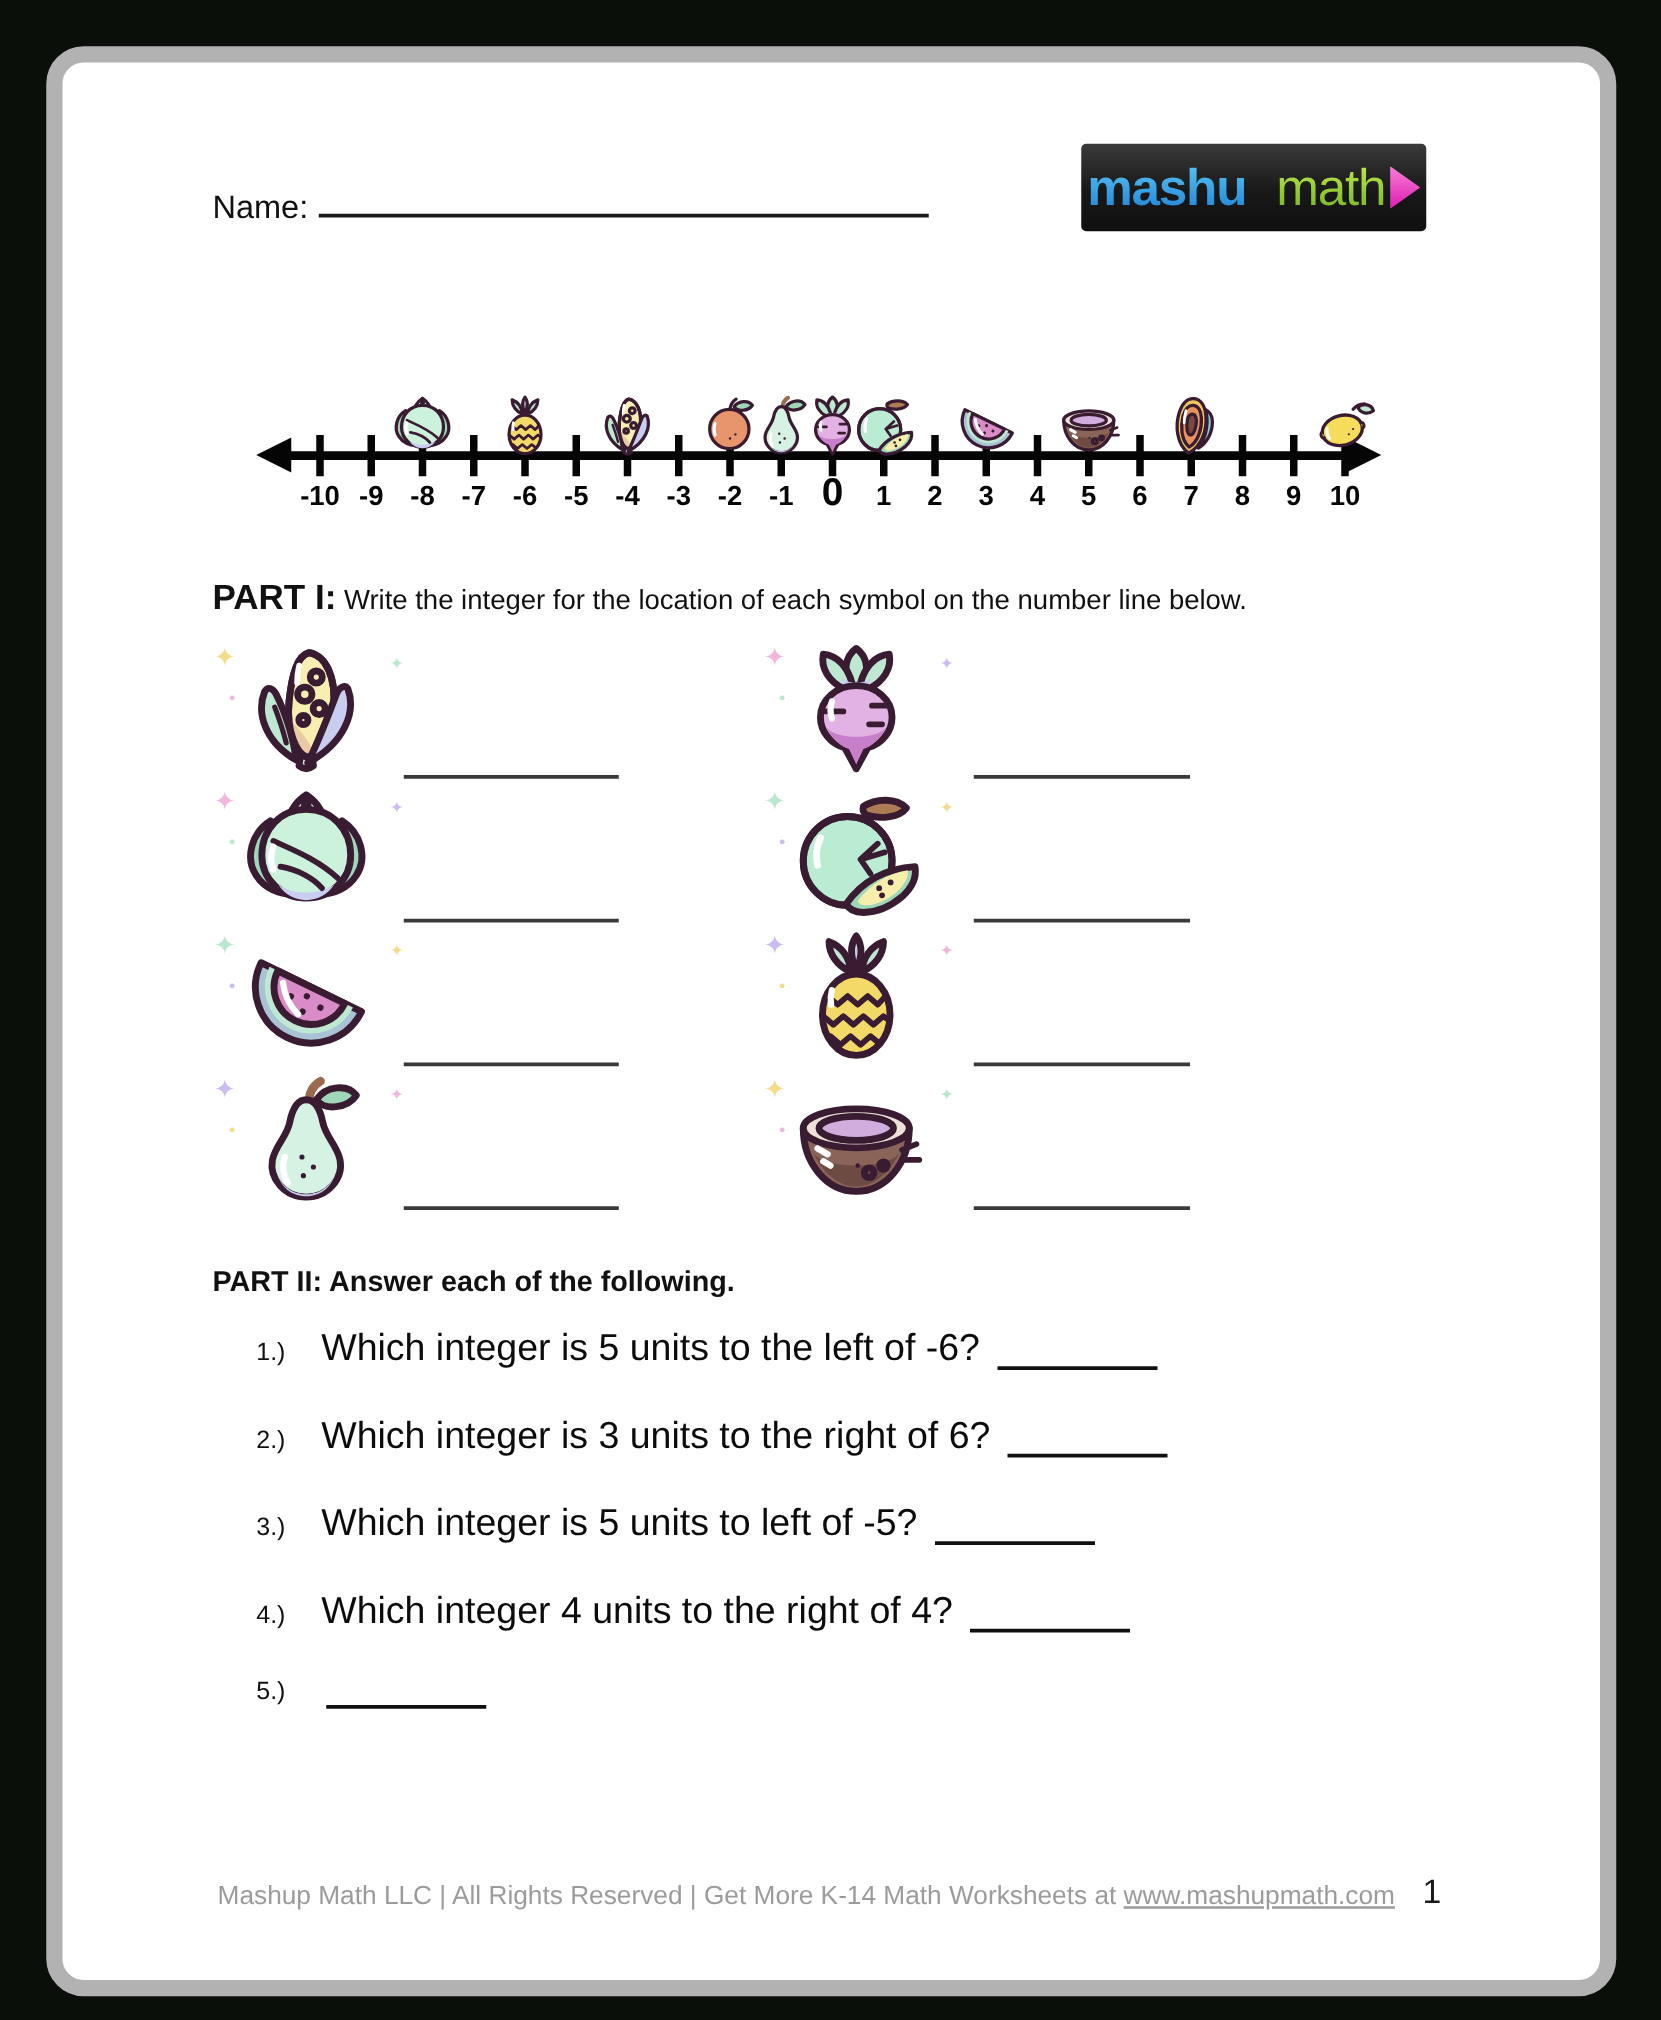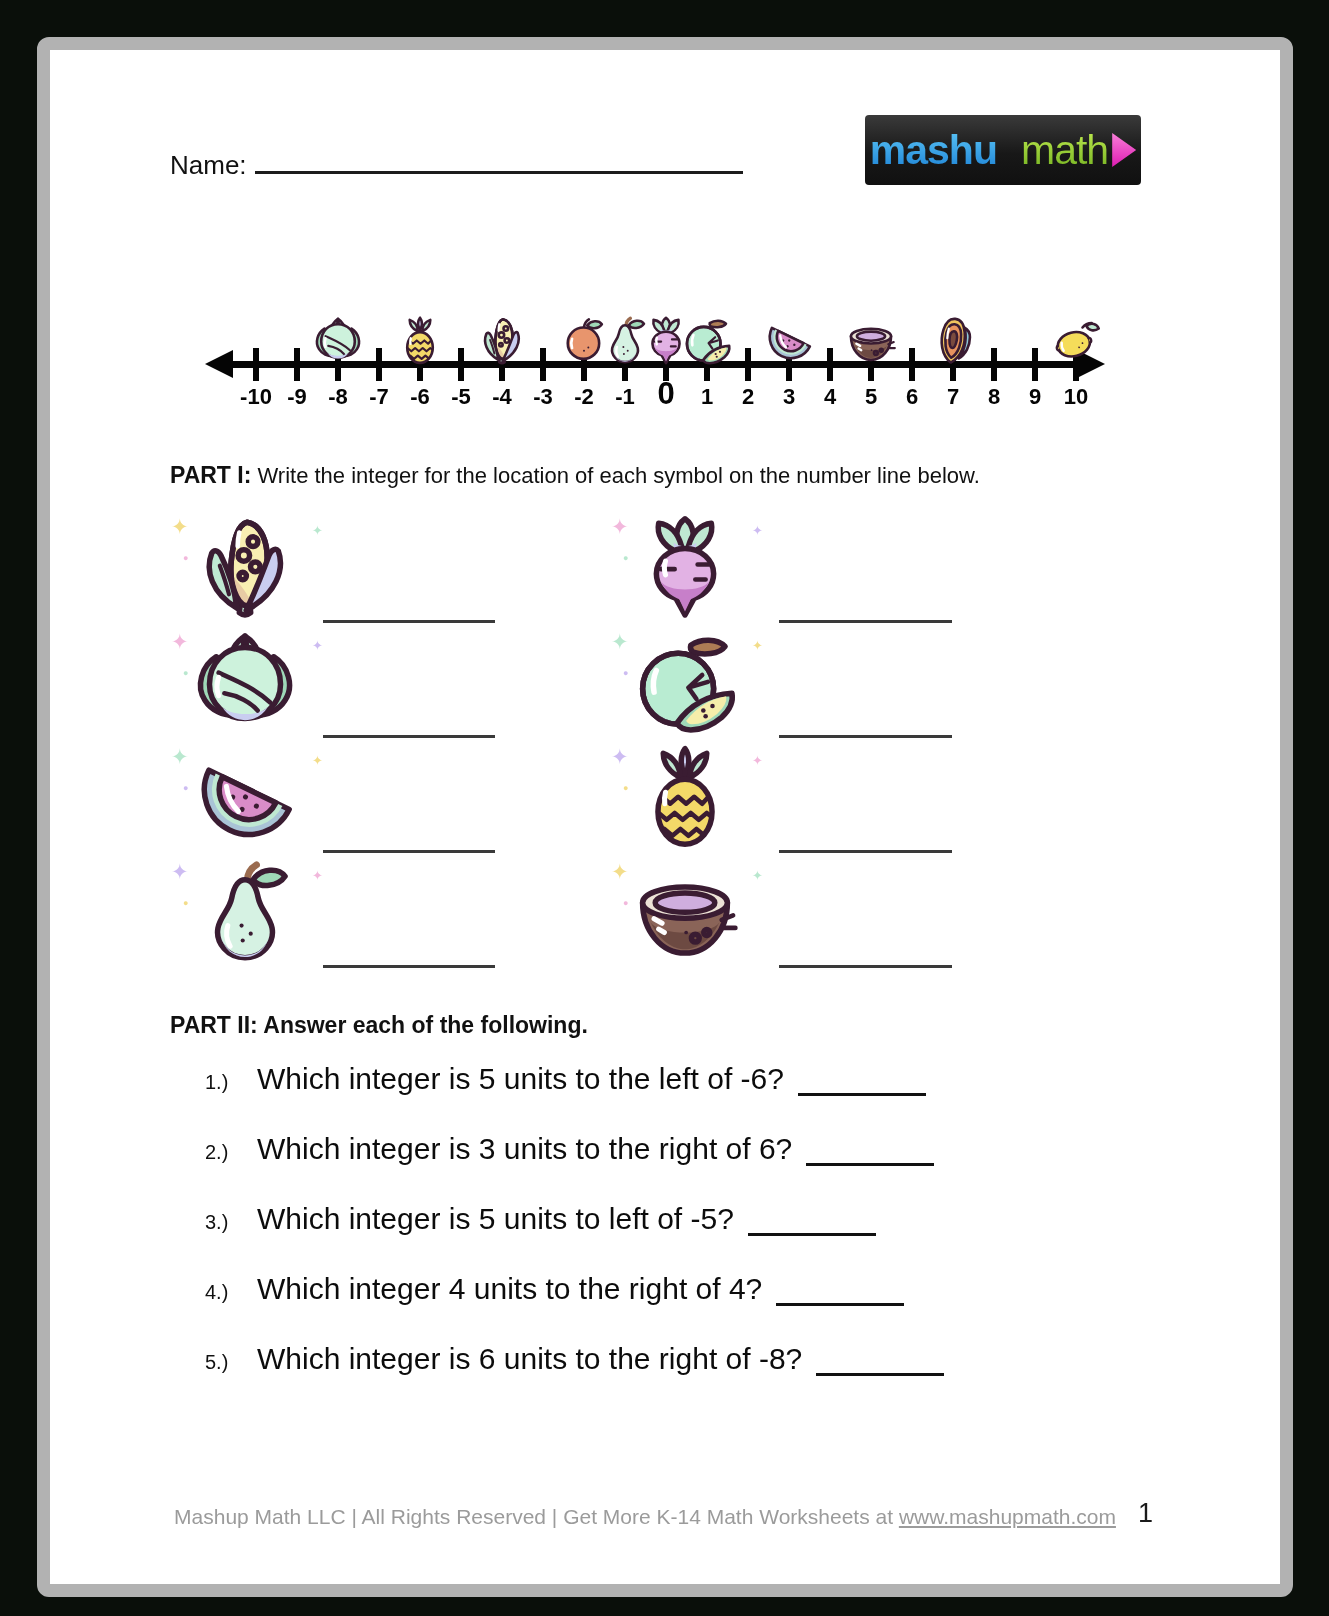--- a/index.html
+++ b/index.html
@@ -9,21 +9,21 @@
     position:relative;
     font-family:"Liberation Sans", sans-serif;
     overflow:hidden;
   }
   .frame{
     position:absolute;left:37px;top:37px;
     width:1256px;height:1560px;
     box-sizing:border-box;
     background:#ffffff;
     border:13px solid #b2b2b2;
-    border-radius:12px;
+    border-radius:30px;
   }
   
   .name-row{position:absolute;left:120px;top:95px;font-size:26px;color:#111;}
   .name-line{
     display:inline-block;width:488px;height:26px;
     border-bottom:3px solid #1c1c1c;margin-left:8px;vertical-align:baseline;
   }
   .logo{
     position:absolute;left:815px;top:65px;width:276px;height:70px;
     background:linear-gradient(180deg,#3a3a3a 0%,#181818 55%,#101010 100%);
@@ -61,21 +61,21 @@
   .nl-arrow.left{left:0;border-right:28px solid #050505;}
   .nl-arrow.right{right:0;border-left:28px solid #050505;}
   .nl-ticks{position:absolute;left:51px;width:820px;top:0;height:100%;}
   .nl-tick{position:absolute;top:48px;height:33px;width:6px;background:#050505;transform:translateX(-50%);}
   .nl-num{position:absolute;top:84px;transform:translateX(-50%);
     font-weight:bold;font-size:22px;color:#050505;}
   .nl-num.zero{font-size:31px;top:76px;}
   .nl-icon{position:absolute;bottom:58px;transform:translateX(-50%);width:52px;height:52px;}
   
   .part-heading{position:absolute;left:120px;font-size:22px;color:#111;}
-  .part-heading b{font-size:23px;}
+  .part-heading b{font-size:28px;}
   .ph1{top:412px;}
   .ph2{top:962px;font-weight:bold;font-size:23px;}
   .p1-col{position:absolute;top:458px;display:flex;flex-direction:column;}
   .p1-col.colL{left:125px;}
   .p1-col.colR{left:565px;}
   .p1-row{display:flex;align-items:flex-end;height:115px;}
   .p1-iconbox{width:140px;height:115px;position:relative;display:flex;align-items:flex-end;justify-content:center;}
   .p1-icon{width:110px;height:110px;display:block;}
   .p1-blank{width:172px;height:4px;border-bottom:3px solid #3a3a3a;margin-left:8px;}
   .colR .p1-blank{width:173px;margin-left:24px;}
@@ -448,21 +448,20 @@
         <span class="q-text">Which integer is 5 units to left of -5?</span>
         <span class="q-blank">&nbsp;</span>
       </div>
       <div class="q-row">
         <span class="q-num">4.)</span>
         <span class="q-text">Which integer 4 units to the right of 4?</span>
         <span class="q-blank">&nbsp;</span>
       </div>
       <div class="q-row">
         <span class="q-num">5.)</span>
-        <span class="q-text">Which integer is 6 units to the right of -8?</span>
         <span class="q-blank">&nbsp;</span>
       </div>
     </div>
 
   <div class="footer">
     <span>Mashup Math LLC | All Rights Reserved | Get More K-14 Math Worksheets at </span><span class="link">www.mashupmath.com</span>
   </div>
   <div class="page-num">1</div>
 
 </div>

